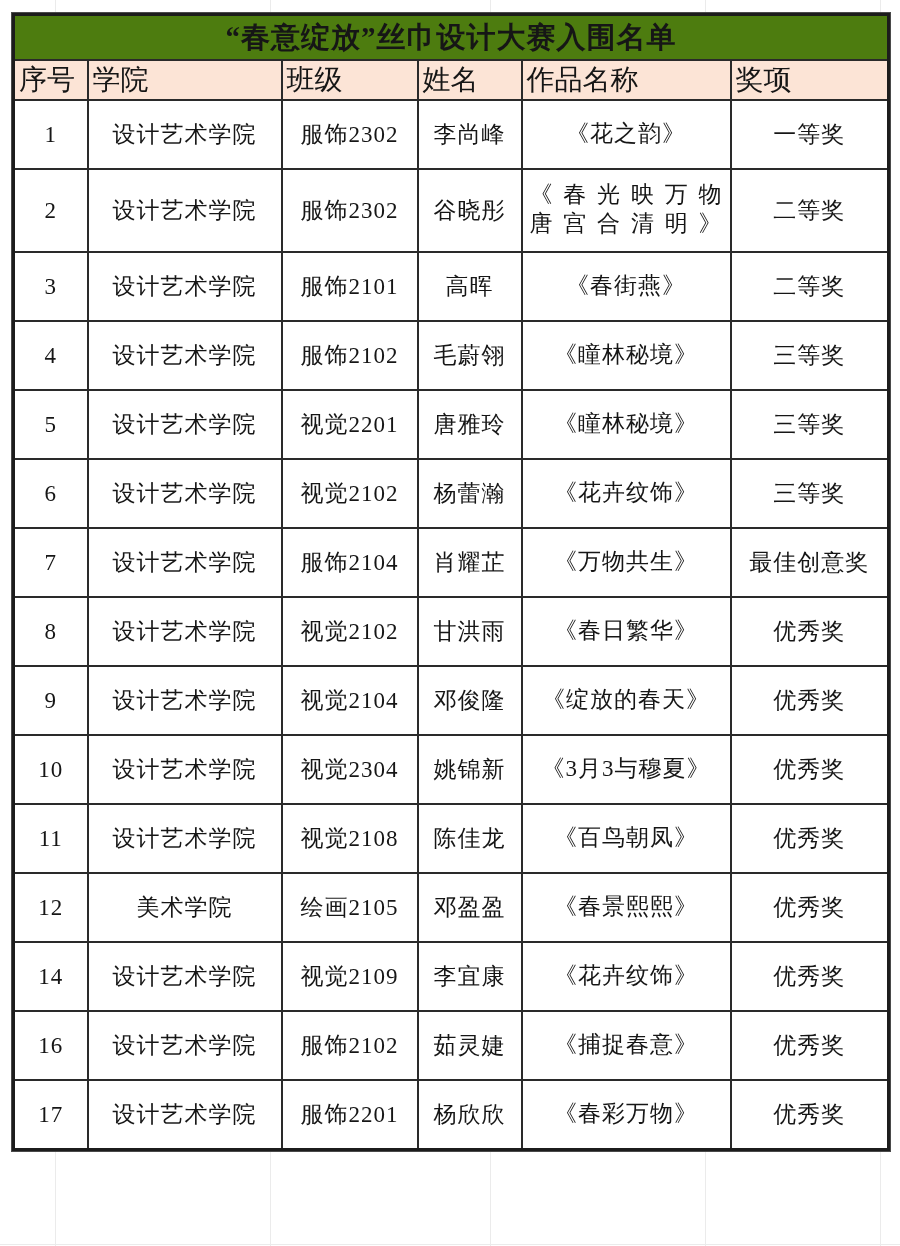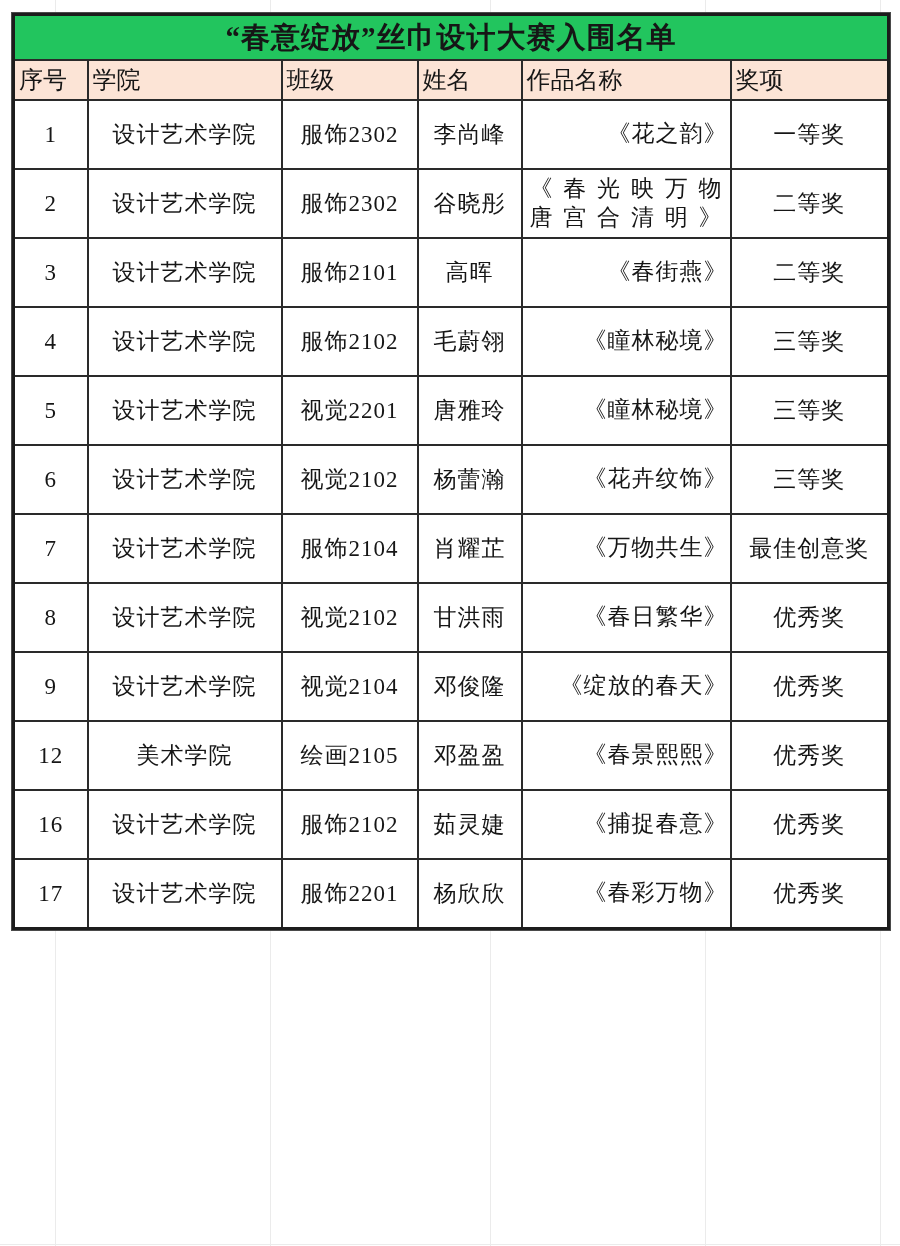--- a/index.html
+++ b/index.html
@@ -25,43 +25,44 @@
     box-shadow:0 0 0 1px #4a4a4a;
   }
   td,th{border:2px solid #2a2a2a;overflow:hidden;}
 
   .title-cell{
     height:41px;
     text-align:center;
     font-size:29px;
     font-weight:bold;
     letter-spacing:1px;
-    background:#22c55e;
+    background:#4d7c0f;
   }
   .header-row th{
     height:38px;
     background:#fce4d6;
     font-weight:normal;
-    font-size:24px;
+    font-size:28px;
     text-align:left;
     padding:0 2px 0 4px;
   }
   tbody td{
     height:67px;
     font-size:23px;
     text-align:center;
     letter-spacing:1px;
     padding:0 2px;
   }
-  td.c-work{white-space:pre-line;line-height:1.25;text-align:right;}
+  td.c-work{white-space:pre-line;line-height:1.25;}
   td.c-work.distributed{
     text-align:justify;
     text-align-last:justify;
-    padding:0 7px;
+    padding:7px 7px;
     word-break:break-all;
+    font-family:Liberation Mono, monospace;
   }
 </style>
 </head>
 <body>
 
 <div class="gridline-v" style="left:55px"></div>
 <div class="gridline-v" style="left:270px"></div>
 <div class="gridline-v" style="left:490px"></div>
 <div class="gridline-v" style="left:705px"></div>
 <div class="gridline-v" style="left:880px"></div>
@@ -157,28 +158,52 @@
   </tr>
       <tr>
     <td class="c-no">9</td>
     <td class="c-college">设计艺术学院</td>
     <td class="c-class">视觉2104</td>
     <td class="c-name">邓俊隆</td>
     <td class="c-work">《绽放的春天》</td>
     <td class="c-award">优秀奖</td>
   </tr>
       <tr>
+    <td class="c-no">10</td>
+    <td class="c-college">设计艺术学院</td>
+    <td class="c-class">视觉2304</td>
+    <td class="c-name">姚锦新</td>
+    <td class="c-work">《3月3与穆夏》</td>
+    <td class="c-award">优秀奖</td>
+  </tr>
+      <tr>
+    <td class="c-no">11</td>
+    <td class="c-college">设计艺术学院</td>
+    <td class="c-class">视觉2108</td>
+    <td class="c-name">陈佳龙</td>
+    <td class="c-work">《百鸟朝凤》</td>
+    <td class="c-award">优秀奖</td>
+  </tr>
+      <tr>
     <td class="c-no">12</td>
     <td class="c-college">美术学院</td>
     <td class="c-class">绘画2105</td>
     <td class="c-name">邓盈盈</td>
     <td class="c-work">《春景熙熙》</td>
     <td class="c-award">优秀奖</td>
   </tr>
       <tr>
+    <td class="c-no">14</td>
+    <td class="c-college">设计艺术学院</td>
+    <td class="c-class">视觉2109</td>
+    <td class="c-name">李宜康</td>
+    <td class="c-work">《花卉纹饰》</td>
+    <td class="c-award">优秀奖</td>
+  </tr>
+      <tr>
     <td class="c-no">16</td>
     <td class="c-college">设计艺术学院</td>
     <td class="c-class">服饰2102</td>
     <td class="c-name">茹灵婕</td>
     <td class="c-work">《捕捉春意》</td>
     <td class="c-award">优秀奖</td>
   </tr>
       <tr>
     <td class="c-no">17</td>
     <td class="c-college">设计艺术学院</td>

